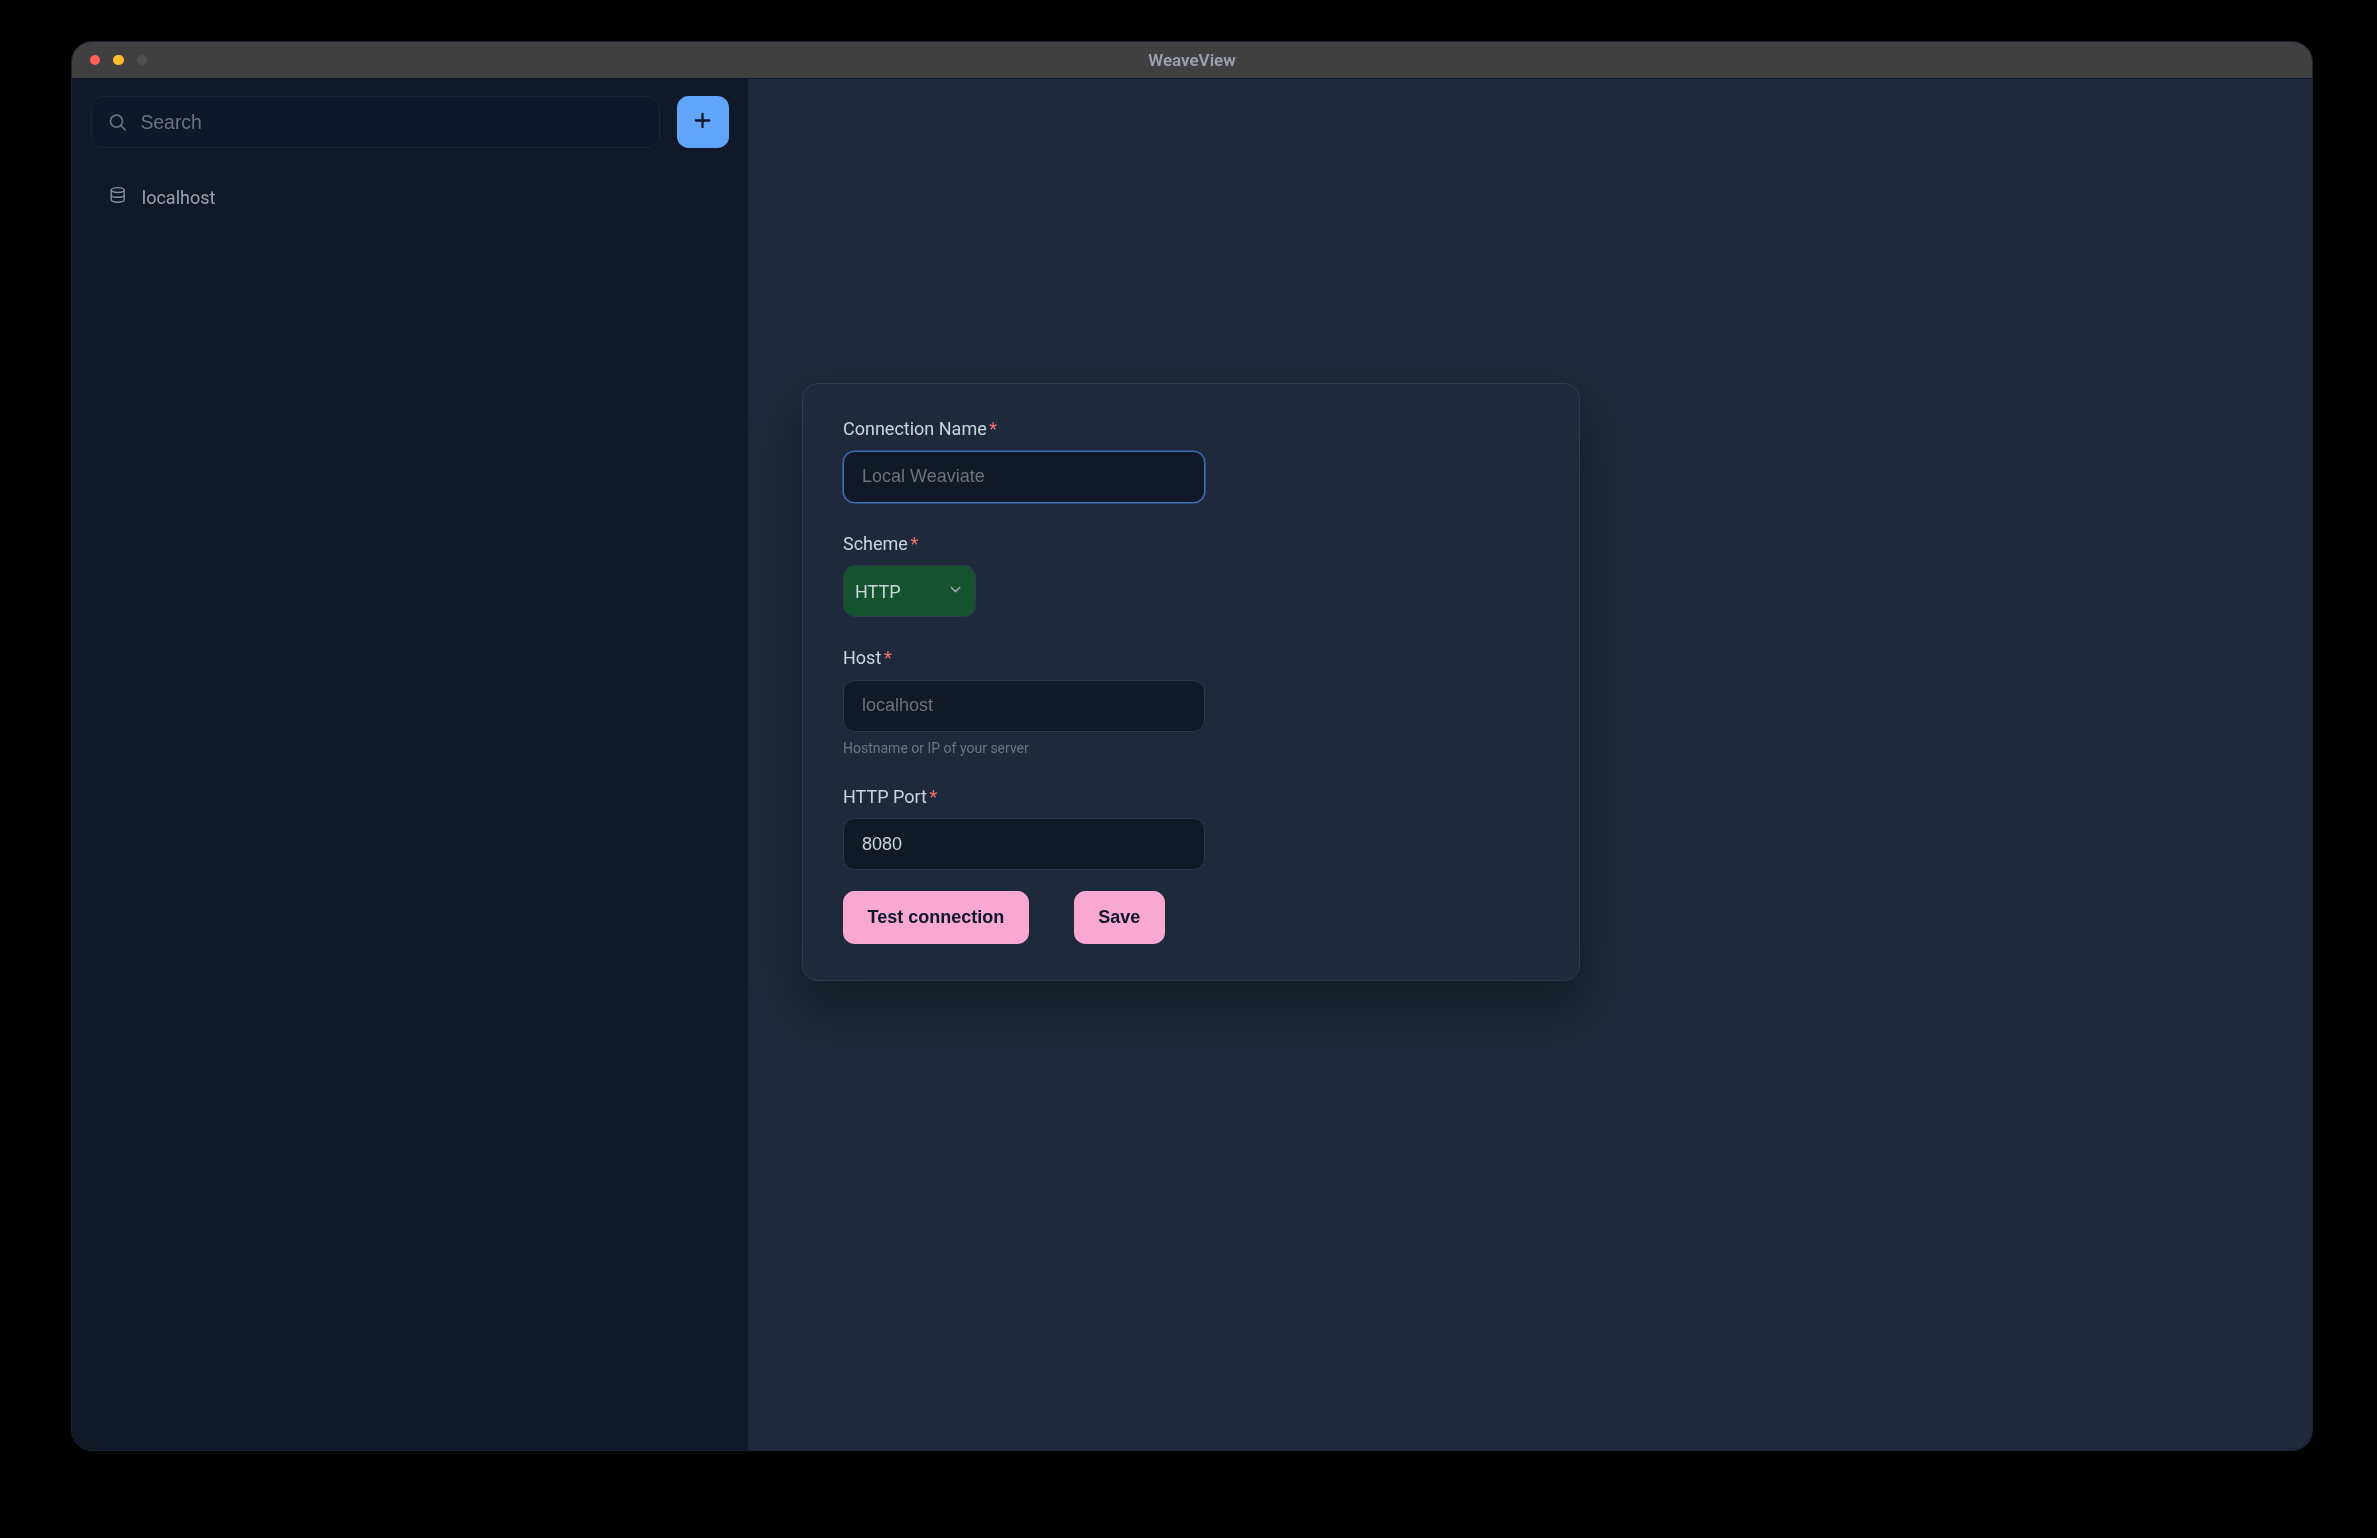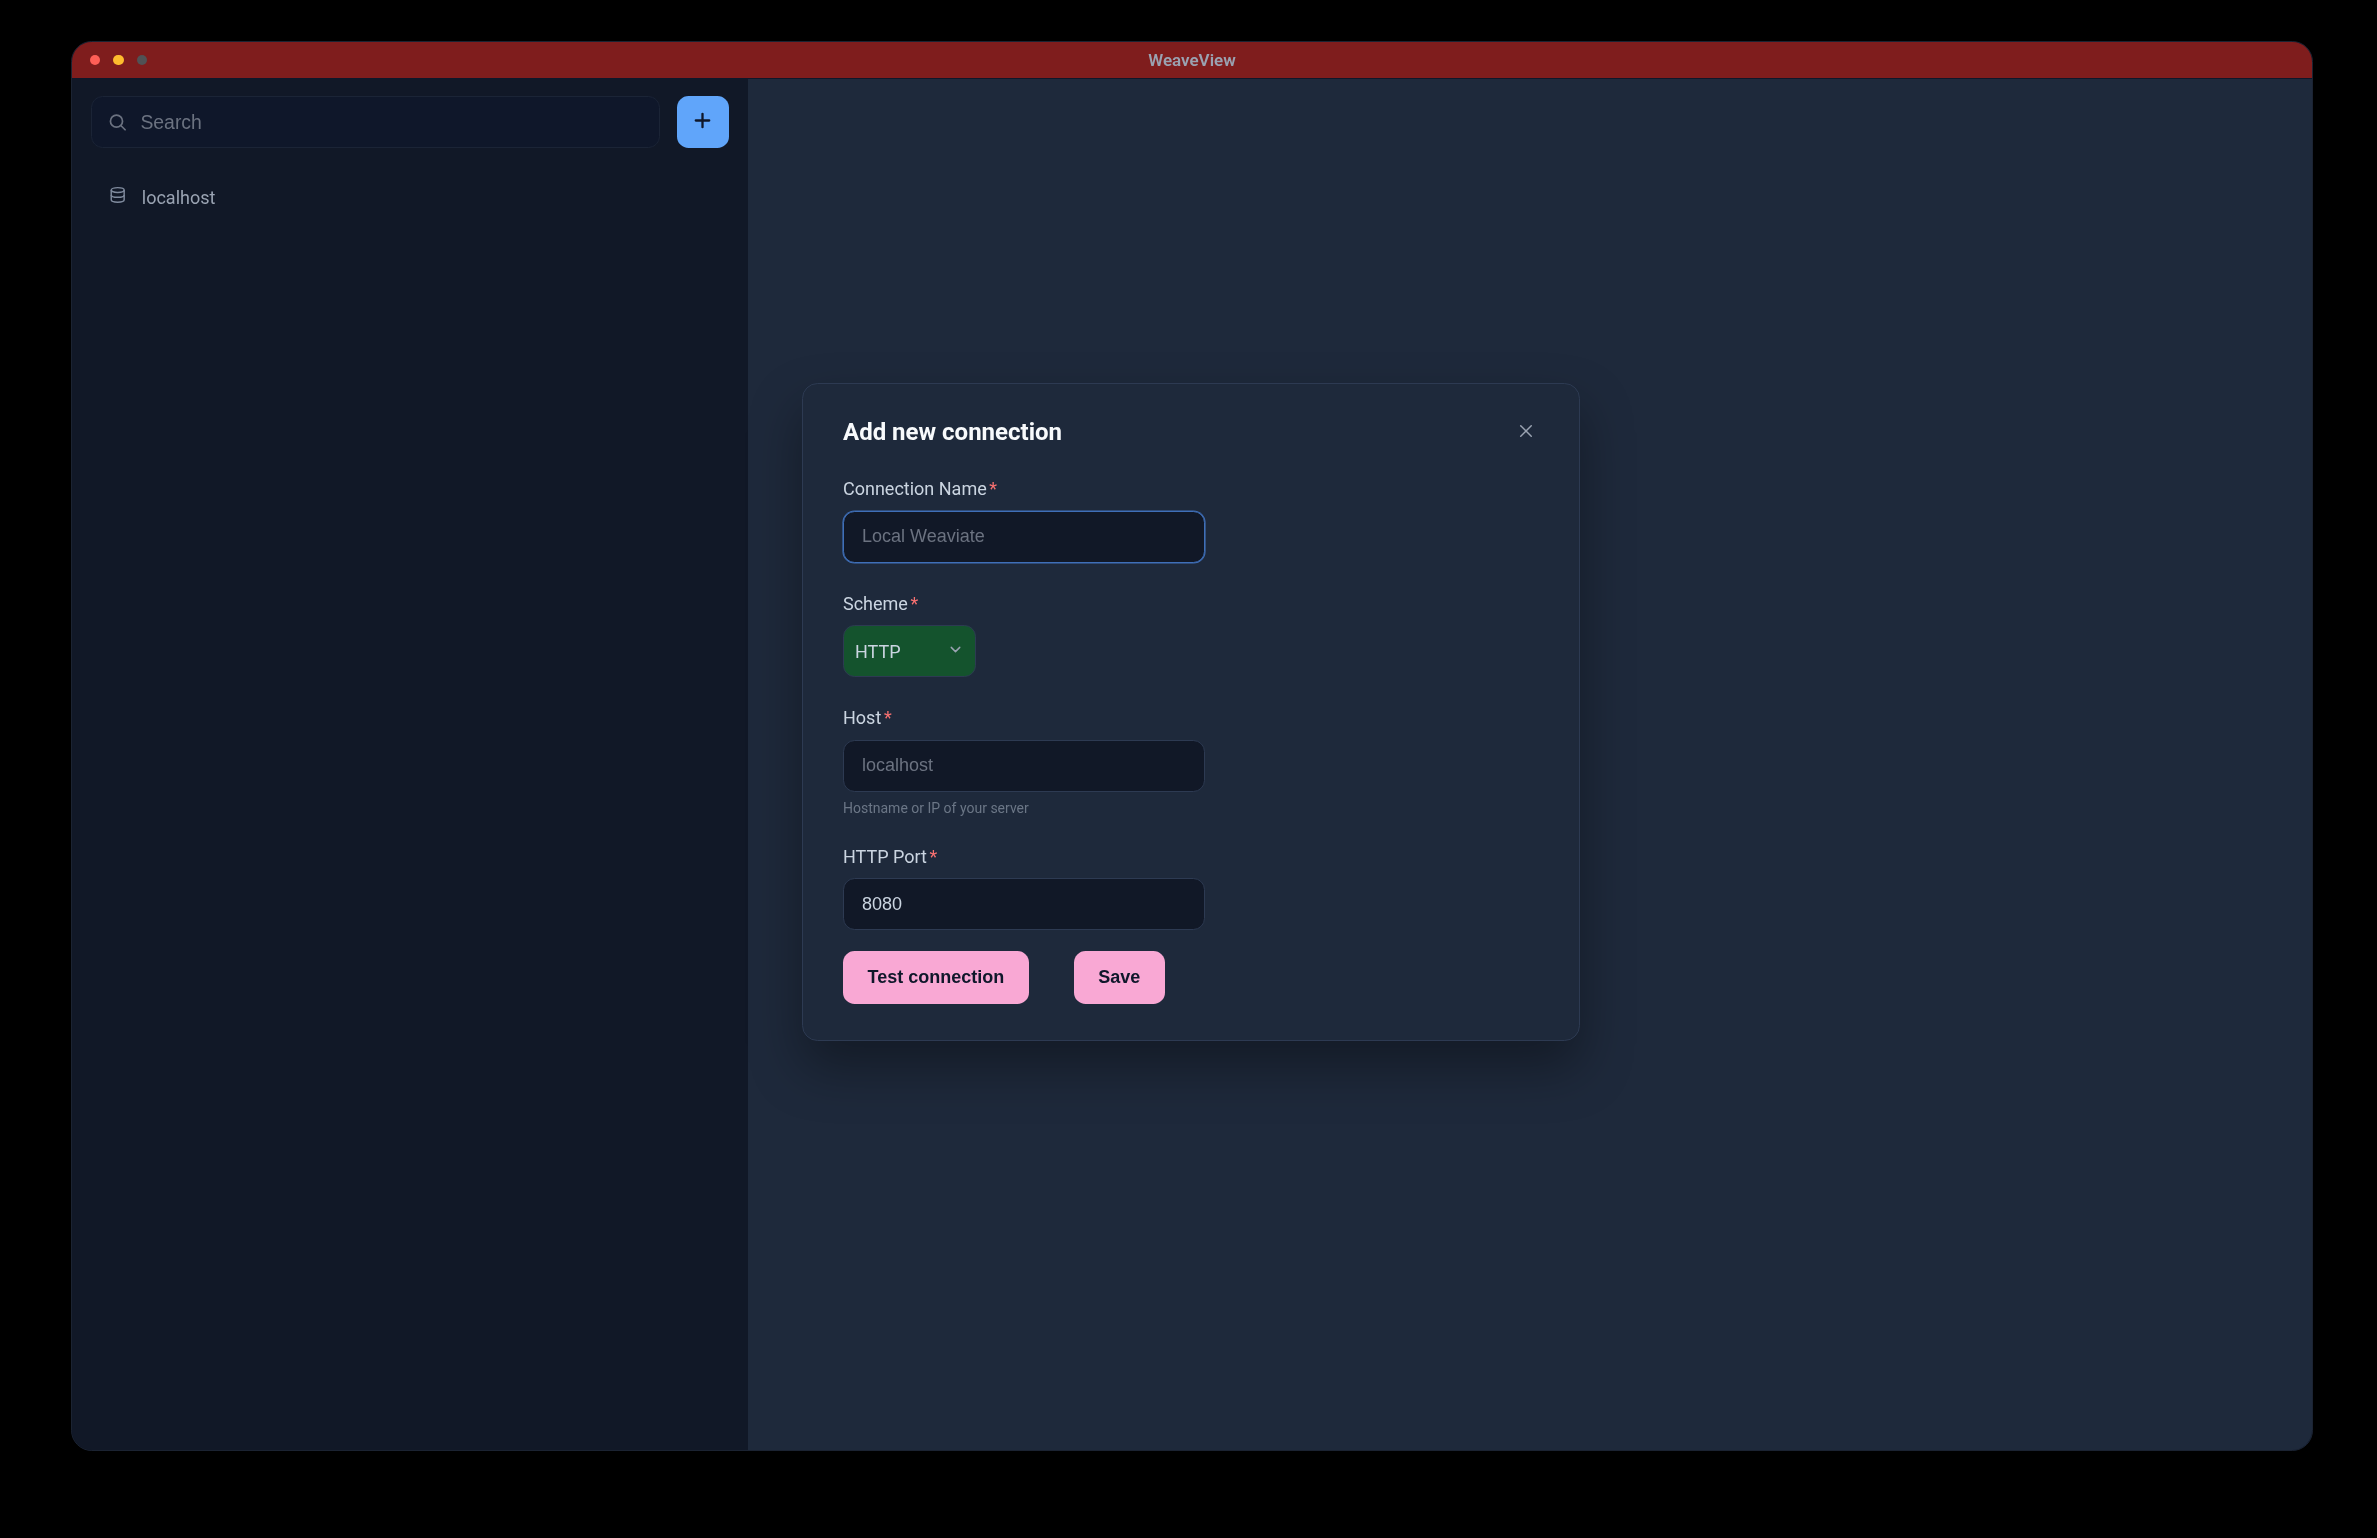--- a/index.html
+++ b/index.html
@@ -21,21 +21,21 @@
     width: 2242px; height: 1410px;
     background: #0f172a;
     border-radius: 20.7px;
     border: 0.6px solid #1b2332;
     overflow: hidden;
     display: flex;
     flex-direction: column;
   }
   .titlebar {
     height: 37px;
-    background: #7f1d1d;
+    background: #404040;
     display: flex;
     align-items: center;
     position: relative;
     border-bottom: 0.6px solid #0f172a;
   }
   .traffic-lights {
     display: flex;
     gap: 13px;
     margin-left: 18px;
     align-items: center;
@@ -288,31 +288,20 @@
           </div>
         </div>
 
         <div class="resize-handle">
           <div class="resize-grip"></div>
         </div>
       </aside>
 
       <main class="main">
         <div class="modal">
-          <div class="modal-header">
-            <div class="modal-title">Add new connection</div>
-            <button class="close-btn">
-              <span>
-                <svg viewBox="0 0 24 24" fill="none" stroke="currentColor" stroke-width="2" stroke-linecap="round">
-                    <line x1="5" y1="5" x2="19" y2="19"></line>
-                    <line x1="19" y1="5" x2="5" y2="19"></line>
-                  </svg>
-              </span>
-            </button>
-          </div>
 
           <div class="field">
             <div class="field-label">
               <span>Connection Name</span><span class="req">*</span>
             </div>
             <input class="text-input focused" placeholder="Local Weaviate" style="">
           </div>
 
           <div class="field">
             <div class="field-label">

